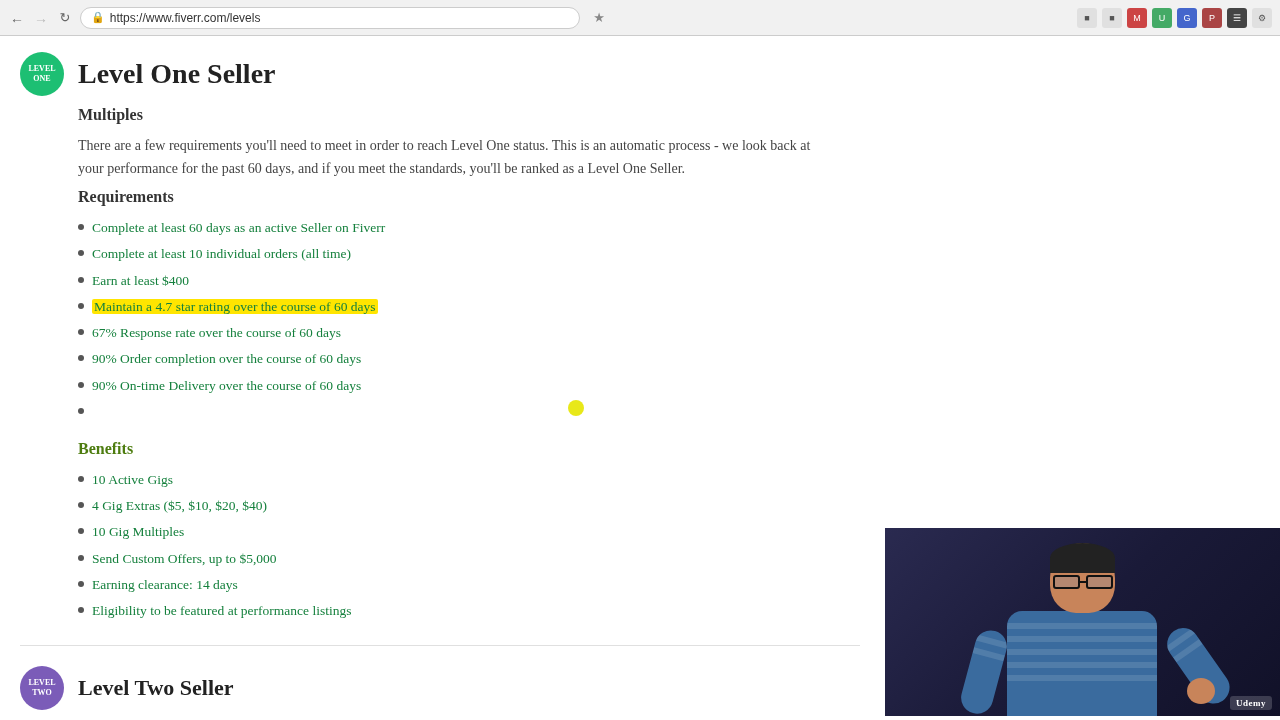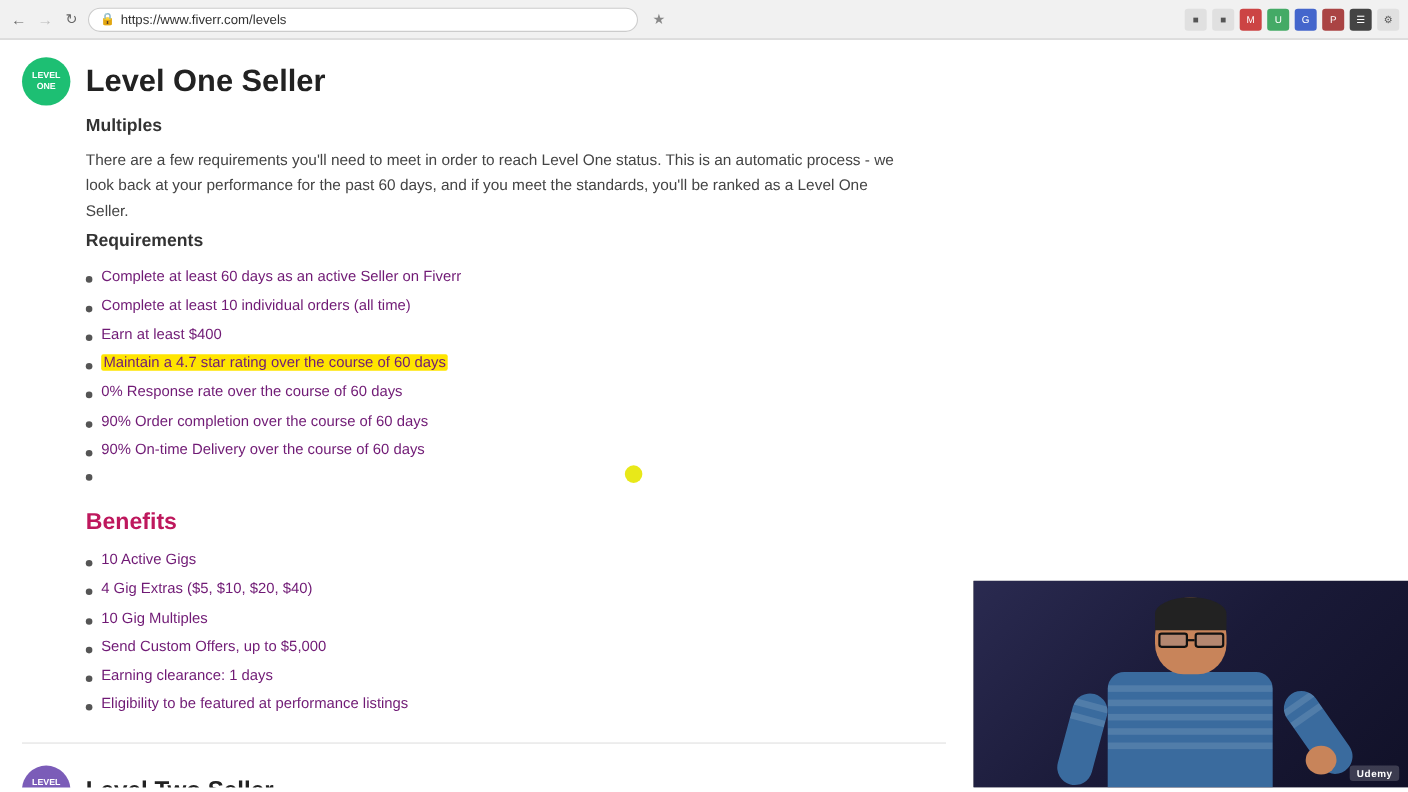--- a/index.html
+++ b/index.html
@@ -13,42 +13,43 @@
       height: 720px;
     }
 
     .bullet-list {
       list-style: none;
       padding: 0;
     }
 
     .bullet-list li {
       display: flex;
-      align-items: center;
+      align-items: flex-start;
       gap: 8px;
       margin-bottom: 6px;
       font-size: 13.5px;
-      color: #701a75;
+      color: #15803d;
       line-height: 1.5;
     }
 
     .bullet-dot {
       width: 6px;
       height: 6px;
       border-radius: 50%;
       background: #555;
       margin-top: 6px;
       flex-shrink: 0;
     }
 
     .page-wrapper {
       position: relative;
       width: 1280px;
       height: 680px;
       overflow: hidden;
+      font-family: Liberation Serif, serif;
     }
 
     .scrollable-content {
       position: absolute;
       top: 0;
       left: 0;
       width: 100%;
       padding-bottom: 30px;
     }
   </style>
@@ -106,60 +107,60 @@
           <li>
             <span class="bullet-dot"></span>
             <span>Earn at least $400</span>
           </li>
           <li>
             <span class="bullet-dot"></span>
             <span><span style="background:#ffe500;padding:0 2px;border-radius:2px;margin-top:40px;">Maintain a 4.7 star rating over the course of 60 days</span></span>
           </li>
           <li>
             <span class="bullet-dot"></span>
-            <span>0% Response rate over the course of 60 days</span>
+            <span>67% Response rate over the course of 60 days</span>
           </li>
           <li>
             <span class="bullet-dot"></span>
             <span>90% Order completion over the course of 60 days</span>
           </li>
           <li>
             <span class="bullet-dot"></span>
             <span>90% On-time Delivery over the course of 60 days</span>
           </li>
           <li>
             <span class="bullet-dot"></span>
           </li>
         </ul>
       </div>
 
       <div style="width:16px;height:16px;background:#e6e600;border-radius:50%;position:relative;left:490px;top:-20px;opacity:0.9;margin-bottom:-16px;z-index:5;"></div>
 
       <div style="margin-top:20px;">
-        <div style="font-size:21px;font-weight:bold;color:#be185d;margin-bottom:12px;">Benefits</div>
+        <div style="font-size:16px;font-weight:bold;color:#4d7c0f;margin-bottom:12px;">Benefits</div>
         <ul class="bullet-list">
           <li>
             <span class="bullet-dot"></span>
             <span>10 Active Gigs</span>
           </li>
           <li>
             <span class="bullet-dot"></span>
             <span>4 Gig Extras ($5, $10, $20, $40)</span>
           </li>
           <li>
             <span class="bullet-dot"></span>
             <span>10 Gig Multiples</span>
           </li>
           <li>
             <span class="bullet-dot"></span>
             <span>Send Custom Offers, up to $5,000</span>
           </li>
           <li>
             <span class="bullet-dot"></span>
-            <span>Earning clearance: 1 days</span>
+            <span>Earning clearance: 14 days</span>
           </li>
           <li>
             <span class="bullet-dot"></span>
             <span>Eligibility to be featured at performance listings</span>
           </li>
         </ul>
       </div>
     </div>
 
     <div style="border:none;border-top:1px solid #e0e0e0;margin:24px 20px 20px 20px;max-width:840px;"></div>

